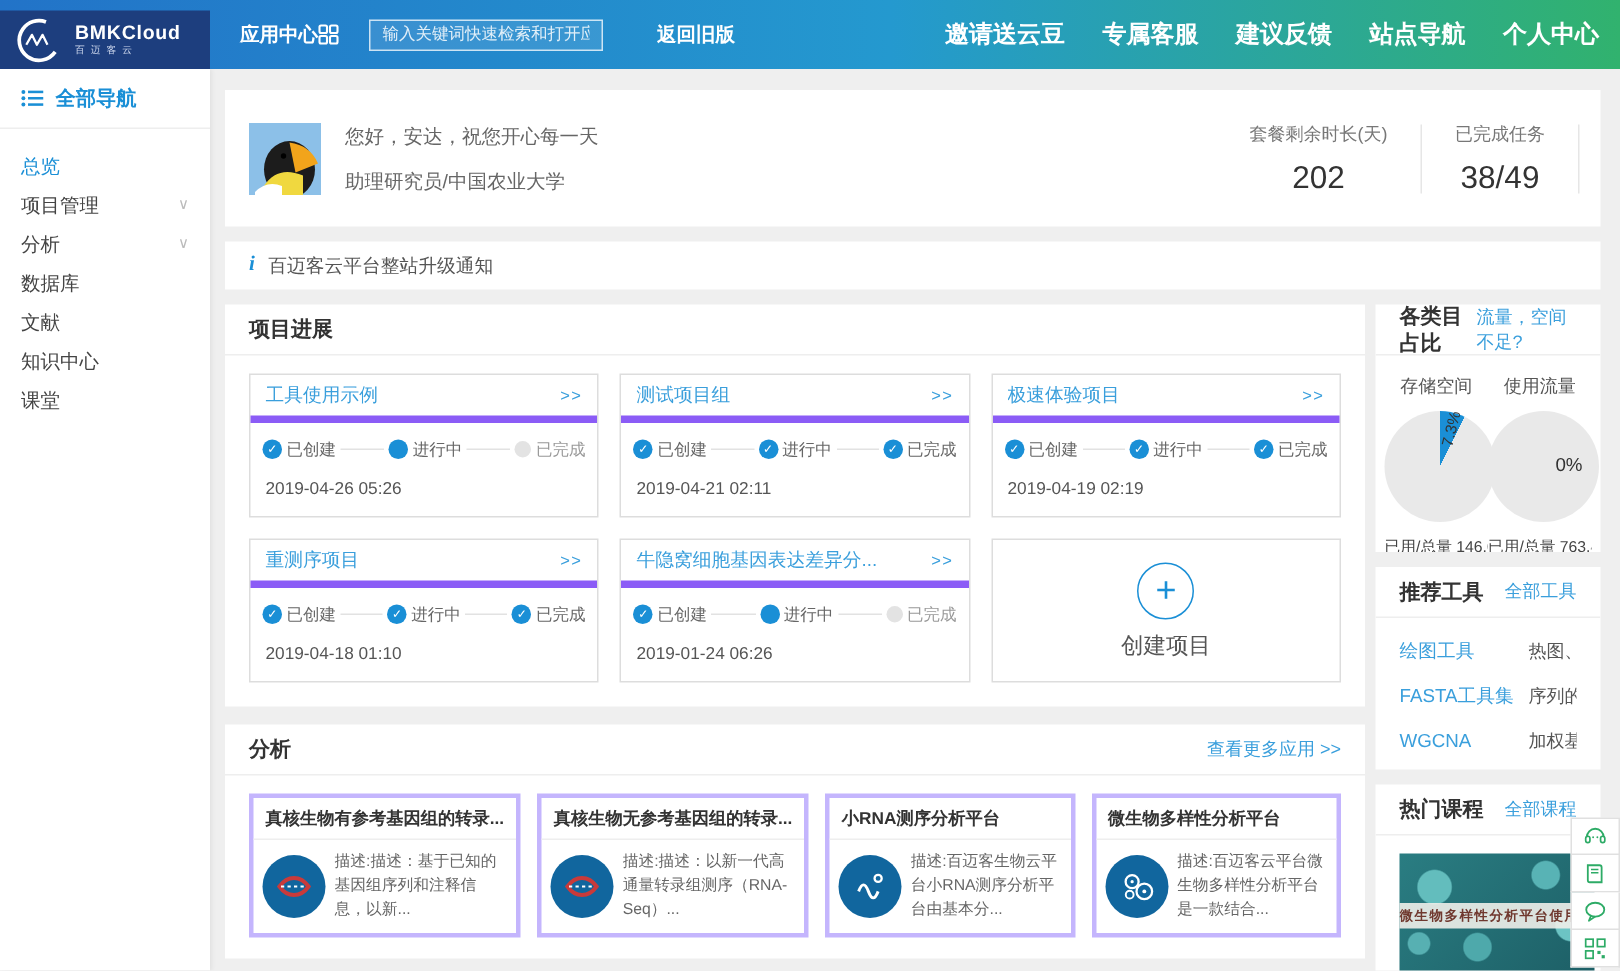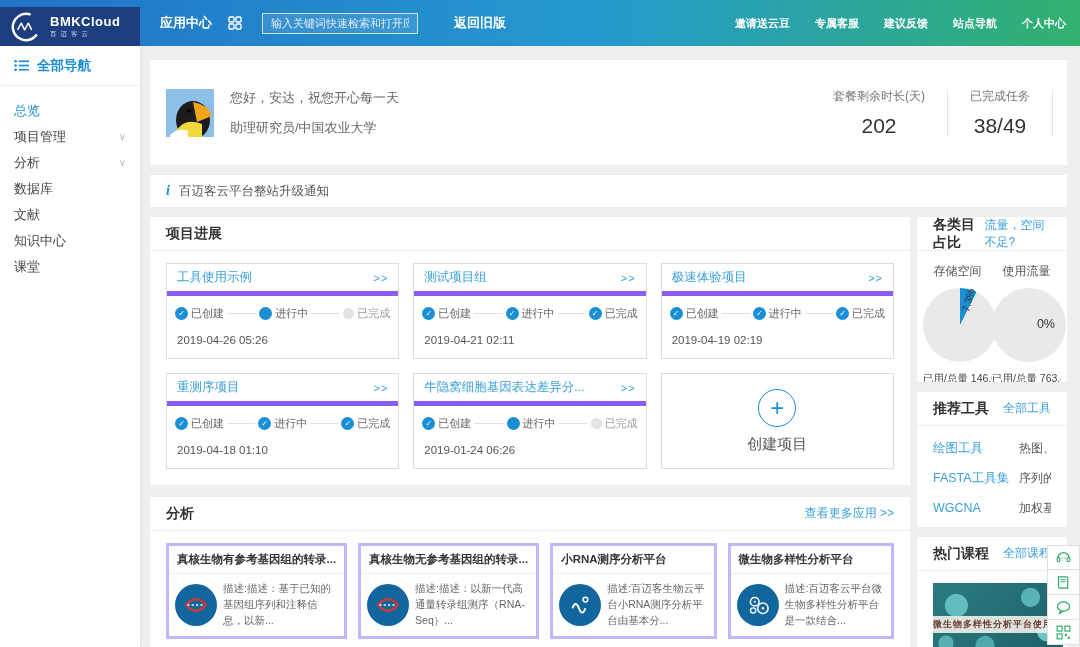--- a/index.html
+++ b/index.html
@@ -8,28 +8,28 @@
 
   
   .header { position:absolute; top:0; left:0; right:0; height:46px; z-index:4;
     background:linear-gradient(90deg,var(--header-start,#2273c8) 0%,var(--header-mid,#2499cf) 55%,var(--header-end,#31b26e) 100%); }
   .logo-block { position:absolute; left:0; top:7px; width:140px; height:39px; background:var(--navy,#1d3e7e);
     display:flex; align-items:center; gap:8px; padding-left:10px; }
   .brand-txt { line-height:1; }
   .brand-name { color:#fff; font-size:13px; font-weight:bold; letter-spacing:.5px; }
   .brand-sub { color:#cfd9ee; font-size:6.5px; letter-spacing:4px; margin-top:3px; }
   .header-inner { margin-left:160px; height:100%; display:flex; align-items:center; }
-  .app-center { color:#fff; font-weight:bold; font-size:13px; display:flex; align-items:center; gap:16px; cursor:pointer; }
+  .app-center { color:#fff; font-weight:bold; font-size:13px; display:flex; align-items:center; gap:0; cursor:pointer; }
   .search-box { margin-left:20px; }
   .search-box input { width:156px; height:21px; background:rgba(255,255,255,.10); border:1px solid rgba(255,255,255,.75);
     color:#fff; font-size:11px; padding:0 8px; outline:none; font-family:inherit; }
   .search-box input::placeholder { color:rgba(255,255,255,.85); }
   .back-old { margin-left:36px; color:#fff; font-weight:bold; font-size:13px; cursor:pointer; }
   .hnav { margin-left:auto; margin-right:14px; display:flex; gap:25px; }
-  .hnav span { color:#fff; font-size:11px; font-weight:bold; cursor:pointer; white-space:nowrap; }
+  .hnav span { color:#fff; font-size:16px; font-weight:bold; cursor:pointer; white-space:nowrap; }
 
   
   .sidebar { position:absolute; top:46px; left:0; bottom:0; width:140px; background:#fff; z-index:3;
     box-shadow:1px 0 3px rgba(0,0,0,.06); }
   .all-nav { height:40px; display:flex; align-items:center; gap:8px; padding-left:14px;
     color:var(--accent,#1a8fd6); font-size:13.5px; font-weight:bold; border-bottom:1px solid #eee; cursor:pointer; }
   .side-list { padding-top:12px; }
   .side-item { height:26px; line-height:26px; padding:0 14px; font-size:13px; color:#444;
     display:flex; justify-content:space-between; align-items:center; cursor:pointer; }
   .side-item.active { color:var(--accent,#1a8fd6);font-family:Liberation Serif, serif; }
@@ -37,21 +37,21 @@
 
   
   .main { position:absolute; left:150px; top:46px; right:13px; bottom:0; }
   .panel { background:#fff; }
   .panel-head { height:34px; display:flex; align-items:center; justify-content:space-between;
     padding:0 16px; border-bottom:1px solid #eee; }
   .panel-title { font-size:14px; font-weight:bold; color:#333; }
   .panel-link { font-size:12px; color:var(--link,#3a9fdc); cursor:pointer; }
 
   
-  .welcome { margin-top:14px; height:105px; background:#fff; display:flex; align-items:center; padding:0 14px 0 16px; }
+  .welcome { margin-top:14px; height:91px; background:#fff; display:flex; align-items:center; padding:0 14px 0 16px; }
   .avatar { width:48px; height:48px; flex:none; overflow:hidden; }
   .wtext { margin-left:16px; font-size:13px; color:#666; }
   .wtext .line2 { margin-top:12px; }
   .stats { margin-left:auto; display:flex; align-items:center; }
   .stat { padding:0 22px; text-align:center; }
   .stat .lbl { font-size:12px; color:#777; }
   .stat .val { font-size:21px; color:#333; margin-top:9px; }
   .sep { width:1px; height:46px; background:#e6e6e6; }
 
   

